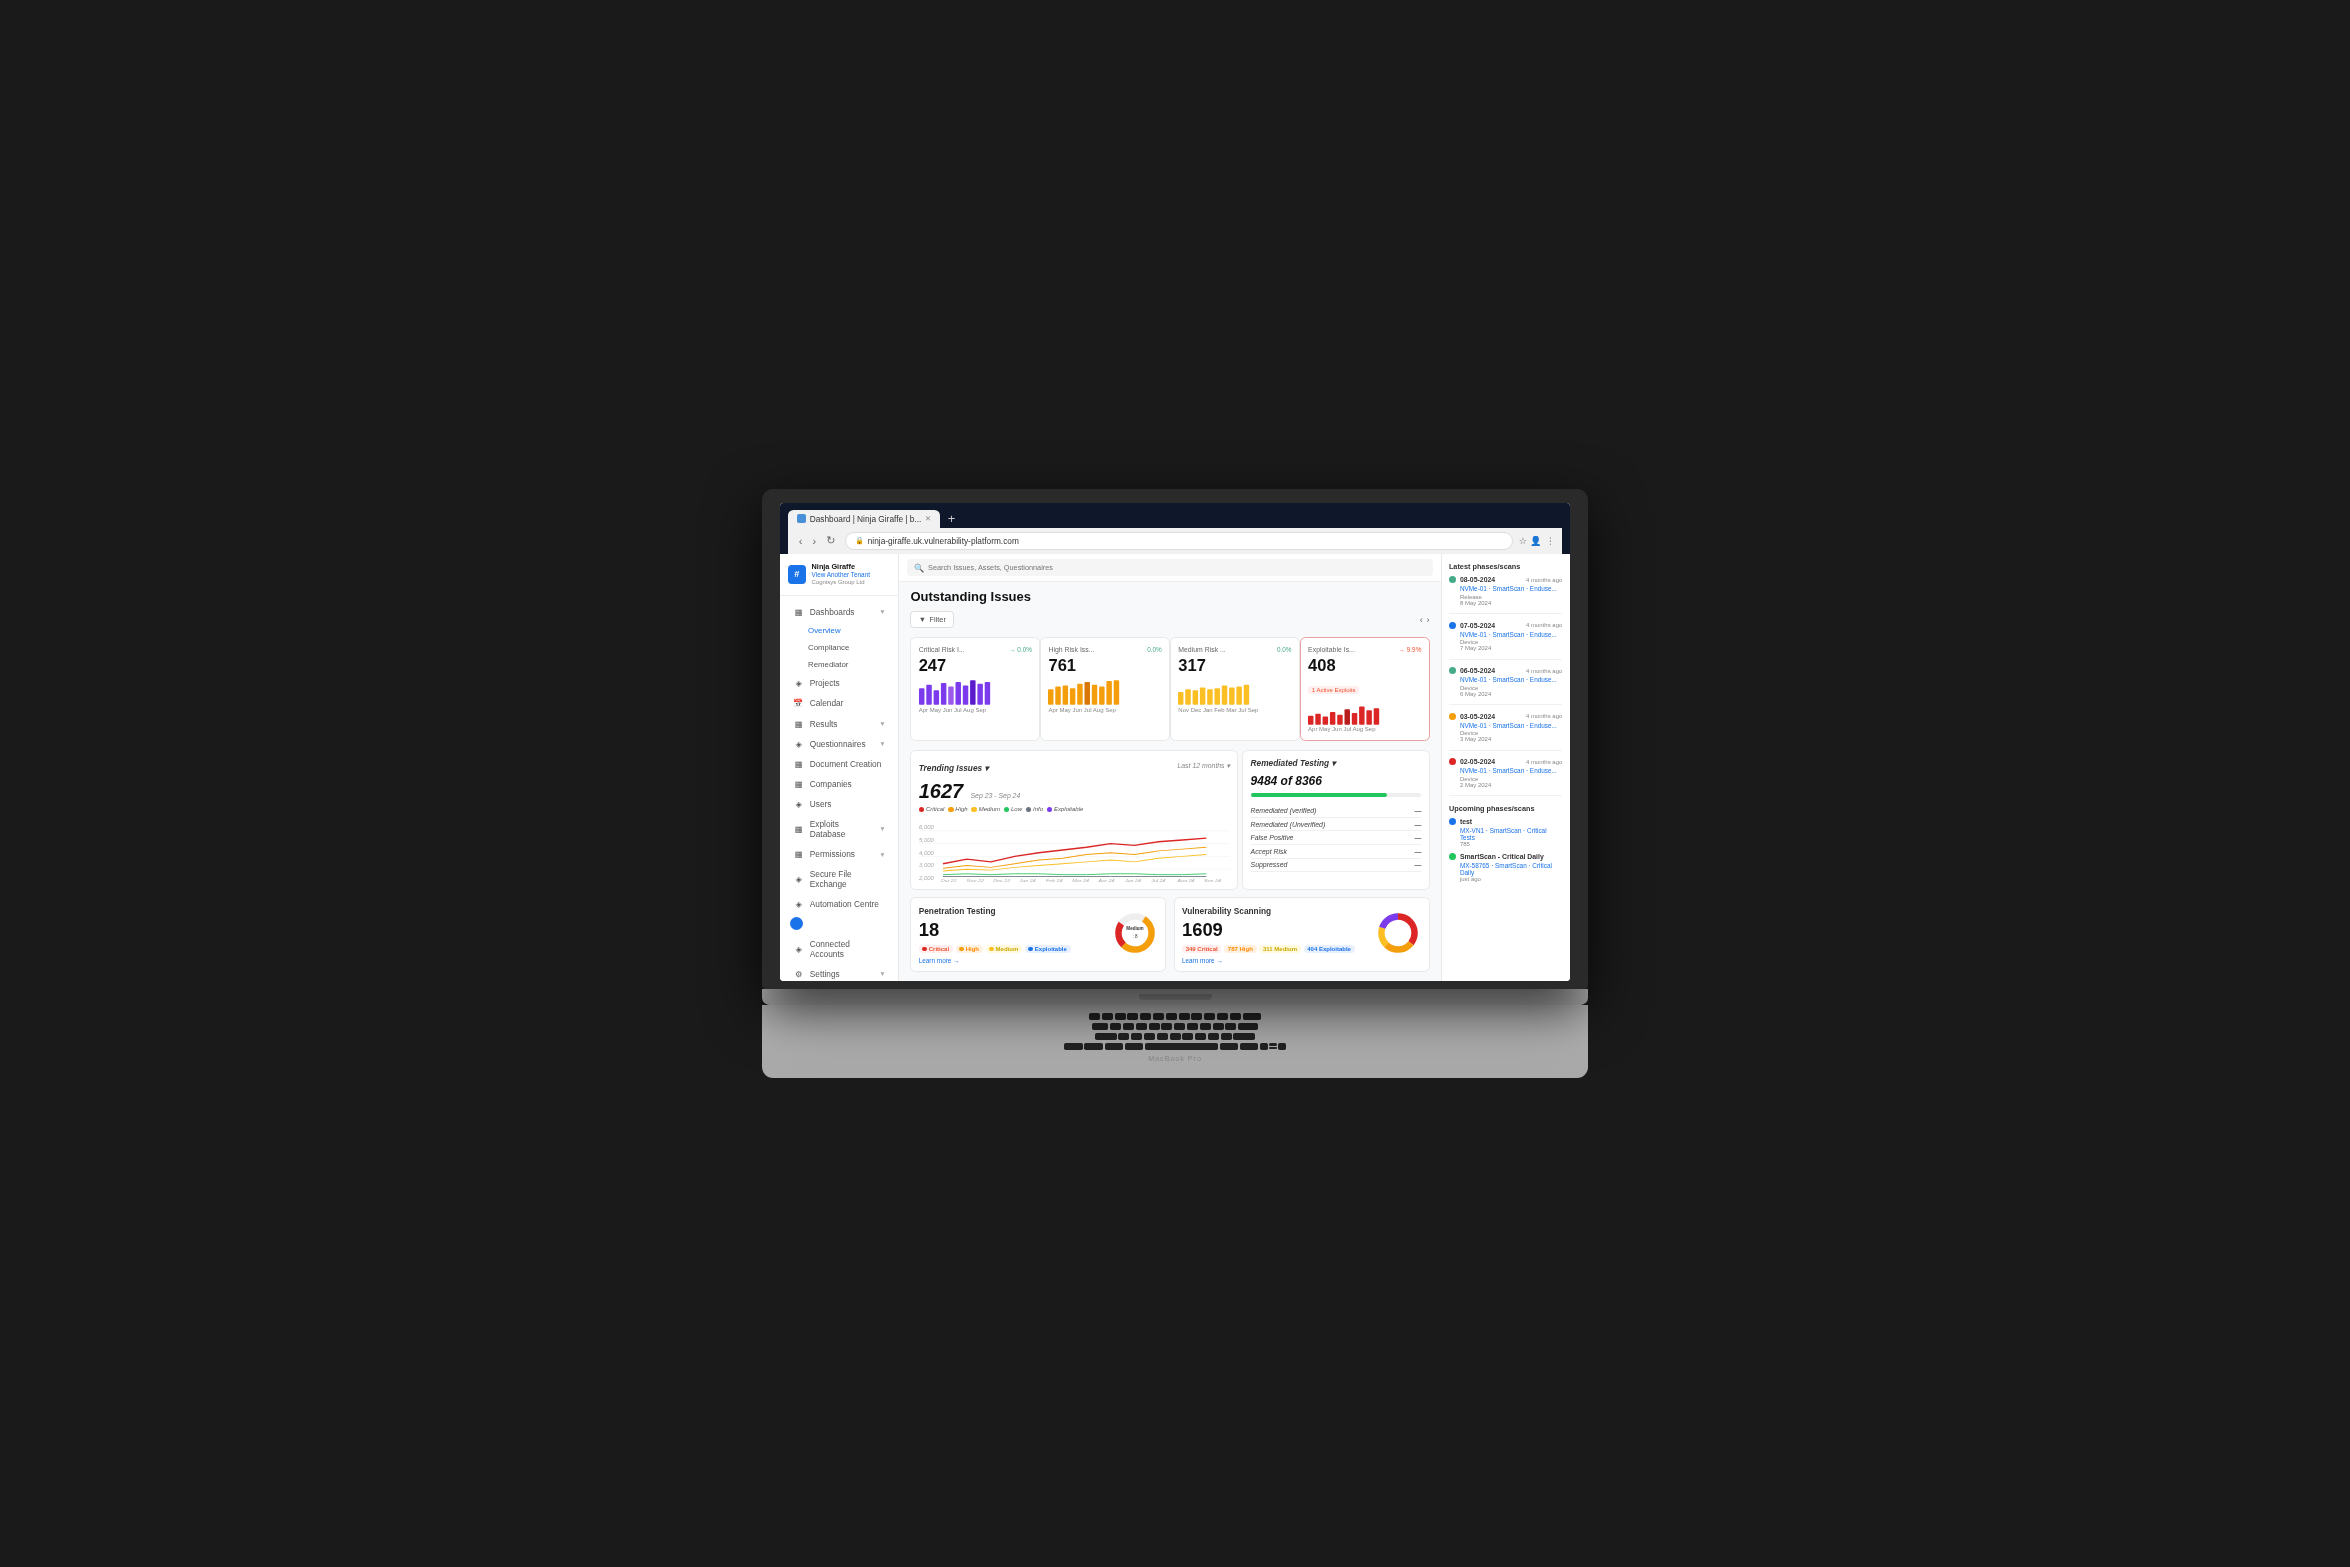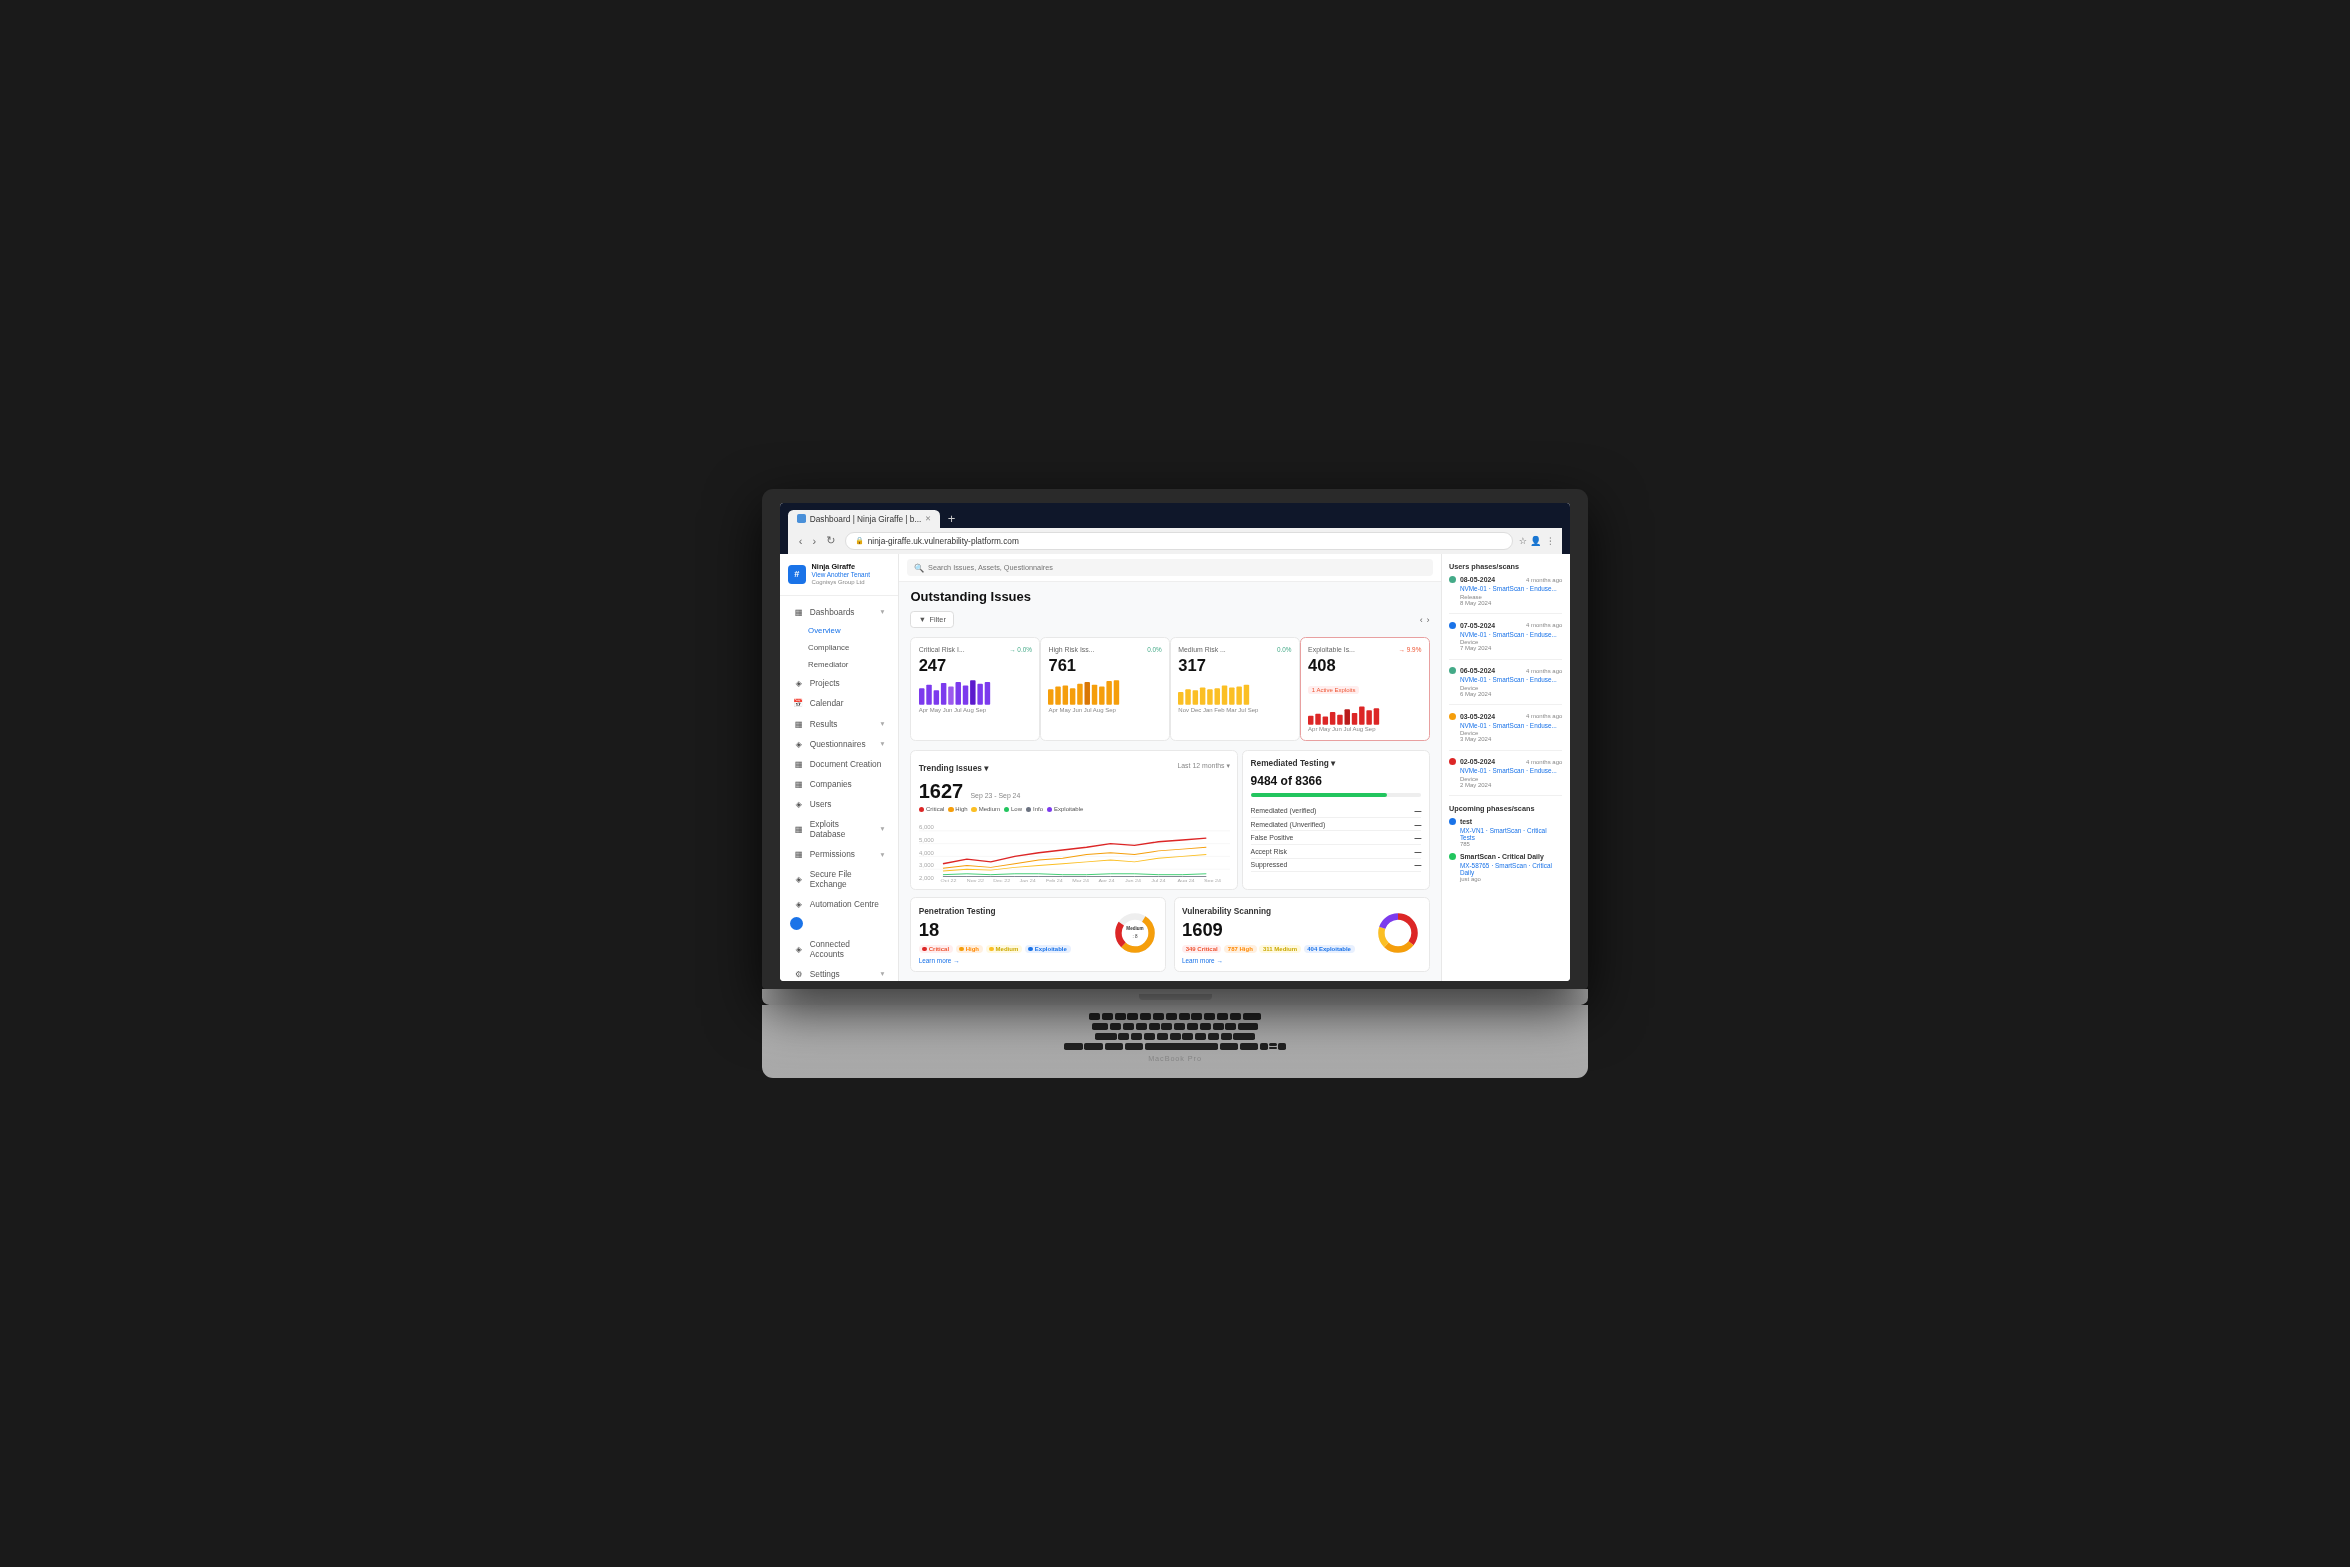--- a/index.html
+++ b/index.html
@@ -914,21 +914,21 @@
                   <rect x="56" y="8" width="6" height="20" fill="#dc2626" rx="1"></rect>
                   <rect x="64" y="12" width="6" height="16" fill="#dc2626" rx="1"></rect>
                   <rect x="72" y="10" width="6" height="18" fill="#dc2626" rx="1"></rect>
                 </svg>
               </div>
               <div style="font-size:6px;color:#888;margin-top:1.8px;">Apr  May  Jun  Jul  Aug  Sep</div>
             </div>
 
           </div>
 
-          <div style="display:grid;grid-template-columns:1.4fr 0.8fr;gap:4px;margin-bottom:7.3px;">
+          <div style="display:grid;grid-template-columns:1.4fr 0.8fr;gap:4px;margin-bottom:7.3px;font-style:italic;">
 
             <div class="section-card">
               <div class="section-header">
                 <div>
                   <span class="section-title">Trending Issues ▾</span>
                 </div>
                 <span class="section-subtitle">Last 12 months ▾</span>
               </div>
               <div style="display:flex;align-items:baseline;gap:7.3px;margin-bottom:3.7px;">
                 <span class="trend-value">1627</span>
@@ -1095,21 +1095,21 @@
                 </div>
               </div>
             </div>
 
           </div>
 
         </div>
 
         <div class="right-panel">
 
-          <div class="panel-section-title">Users phases/scans</div>
+          <div class="panel-section-title">Latest phases/scans</div>
 
           <div class="phase-item">
             <div class="phase-date-row">
               <div class="phase-dot"></div>
               <span class="phase-date">08-05-2024</span>
               <span class="phase-ago">4 months ago</span>
             </div>
             <div class="phase-name">NVMe-01 · SmartScan · Enduse...</div>
             <div class="phase-sub">Release</div>
             <div class="phase-sub">8 May 2024</div>

